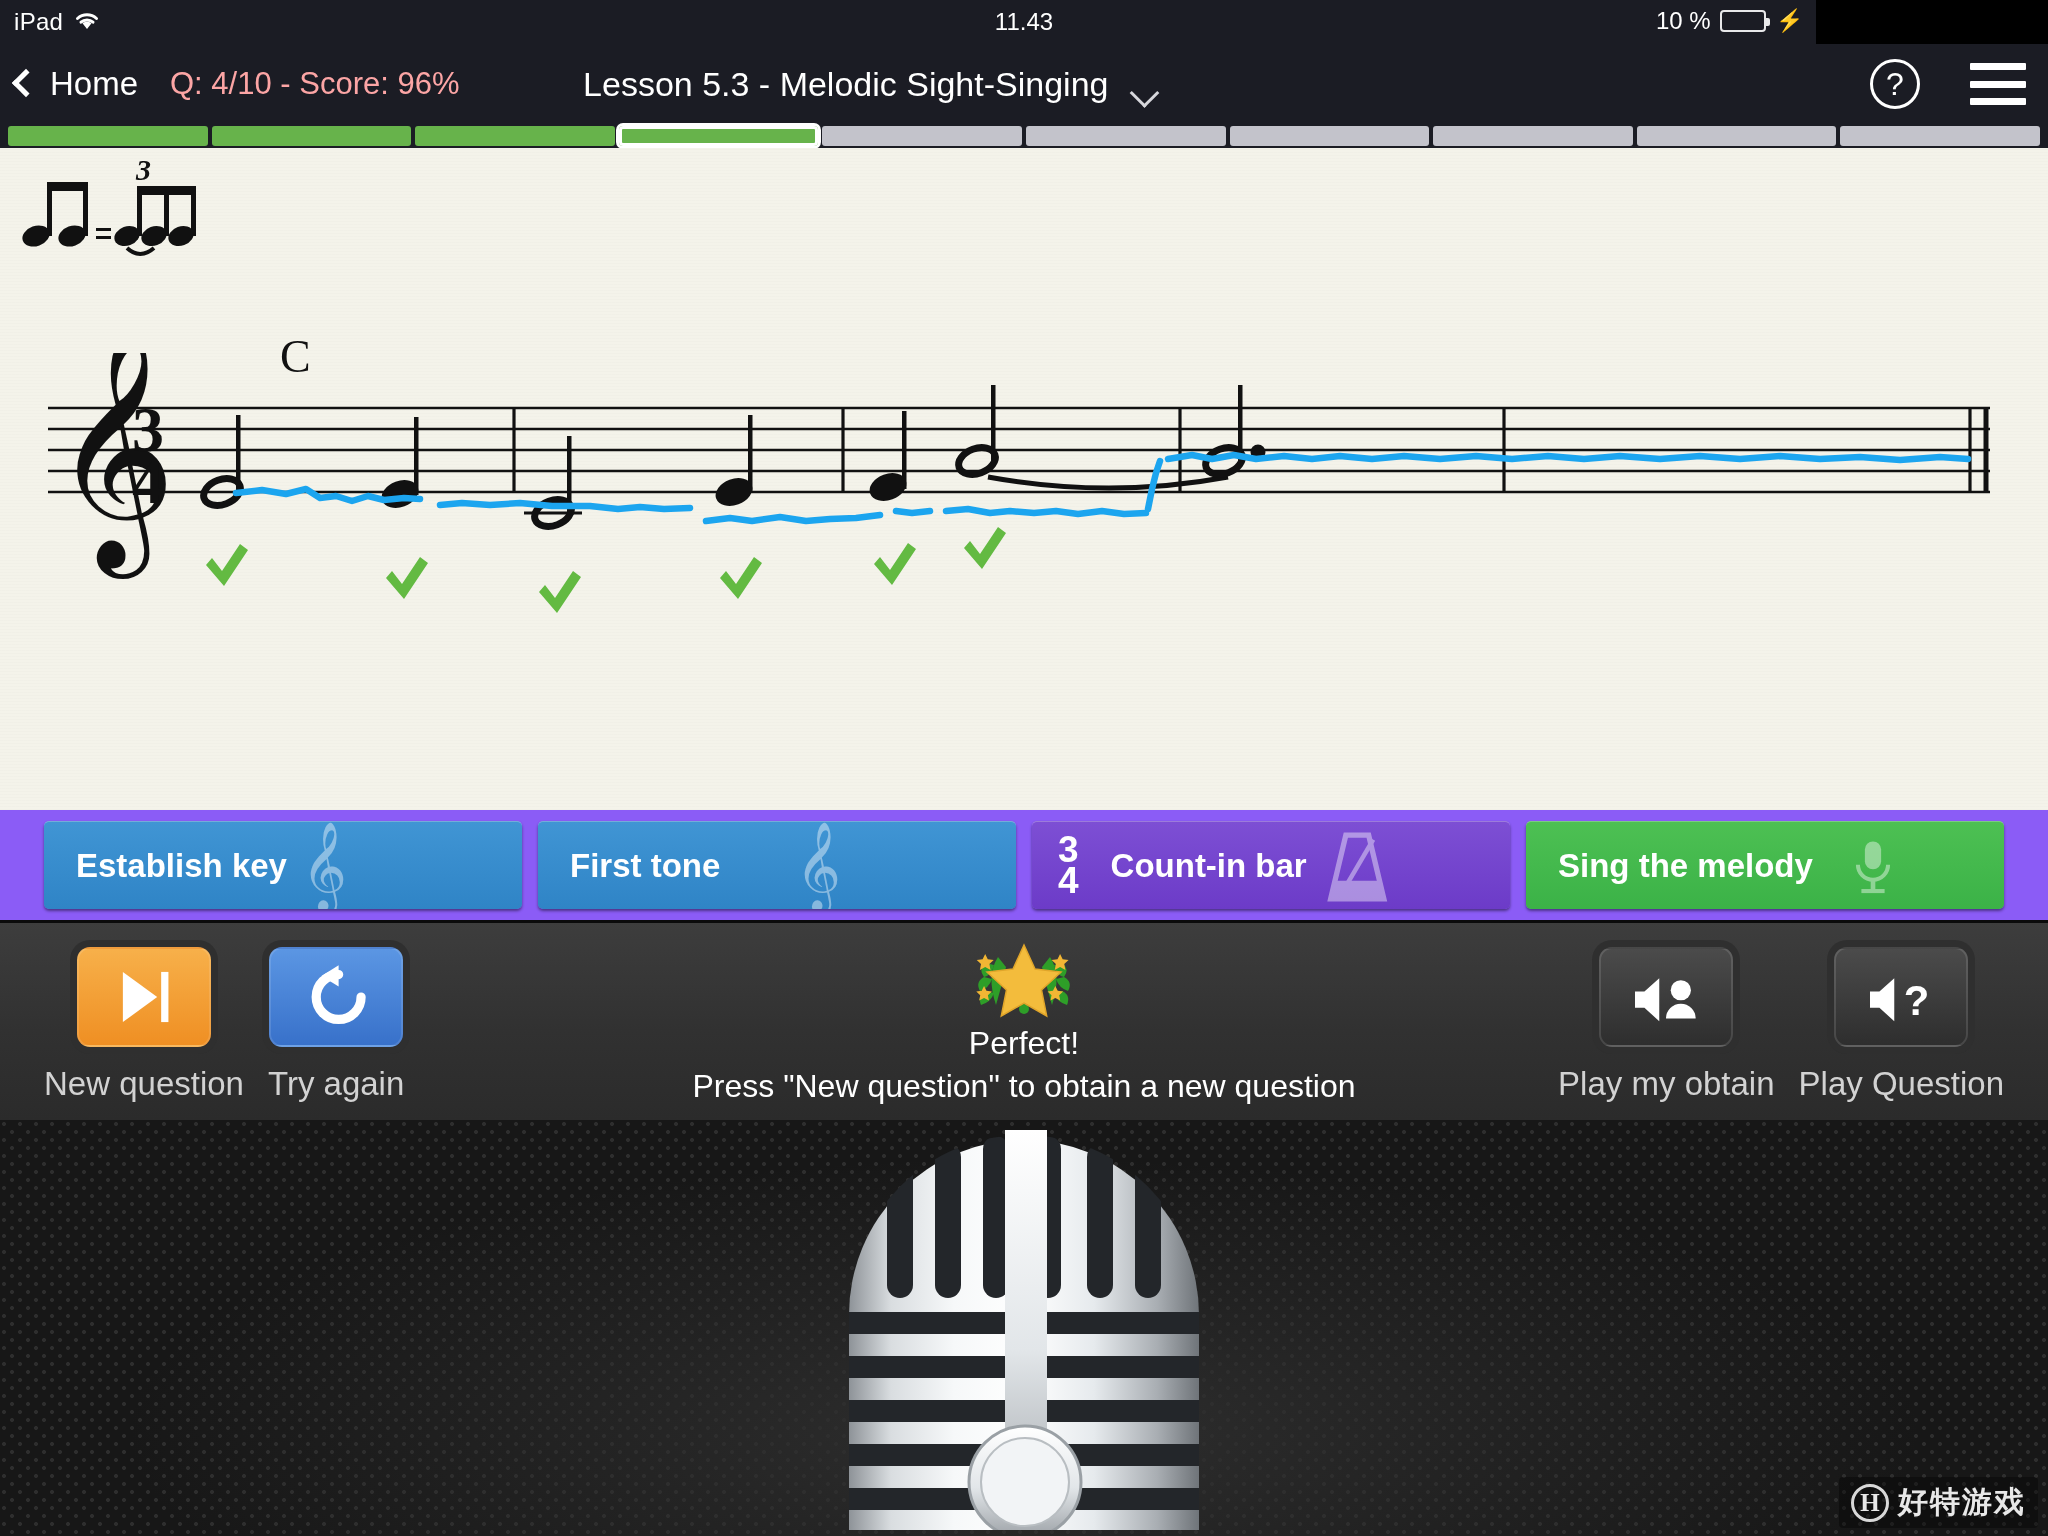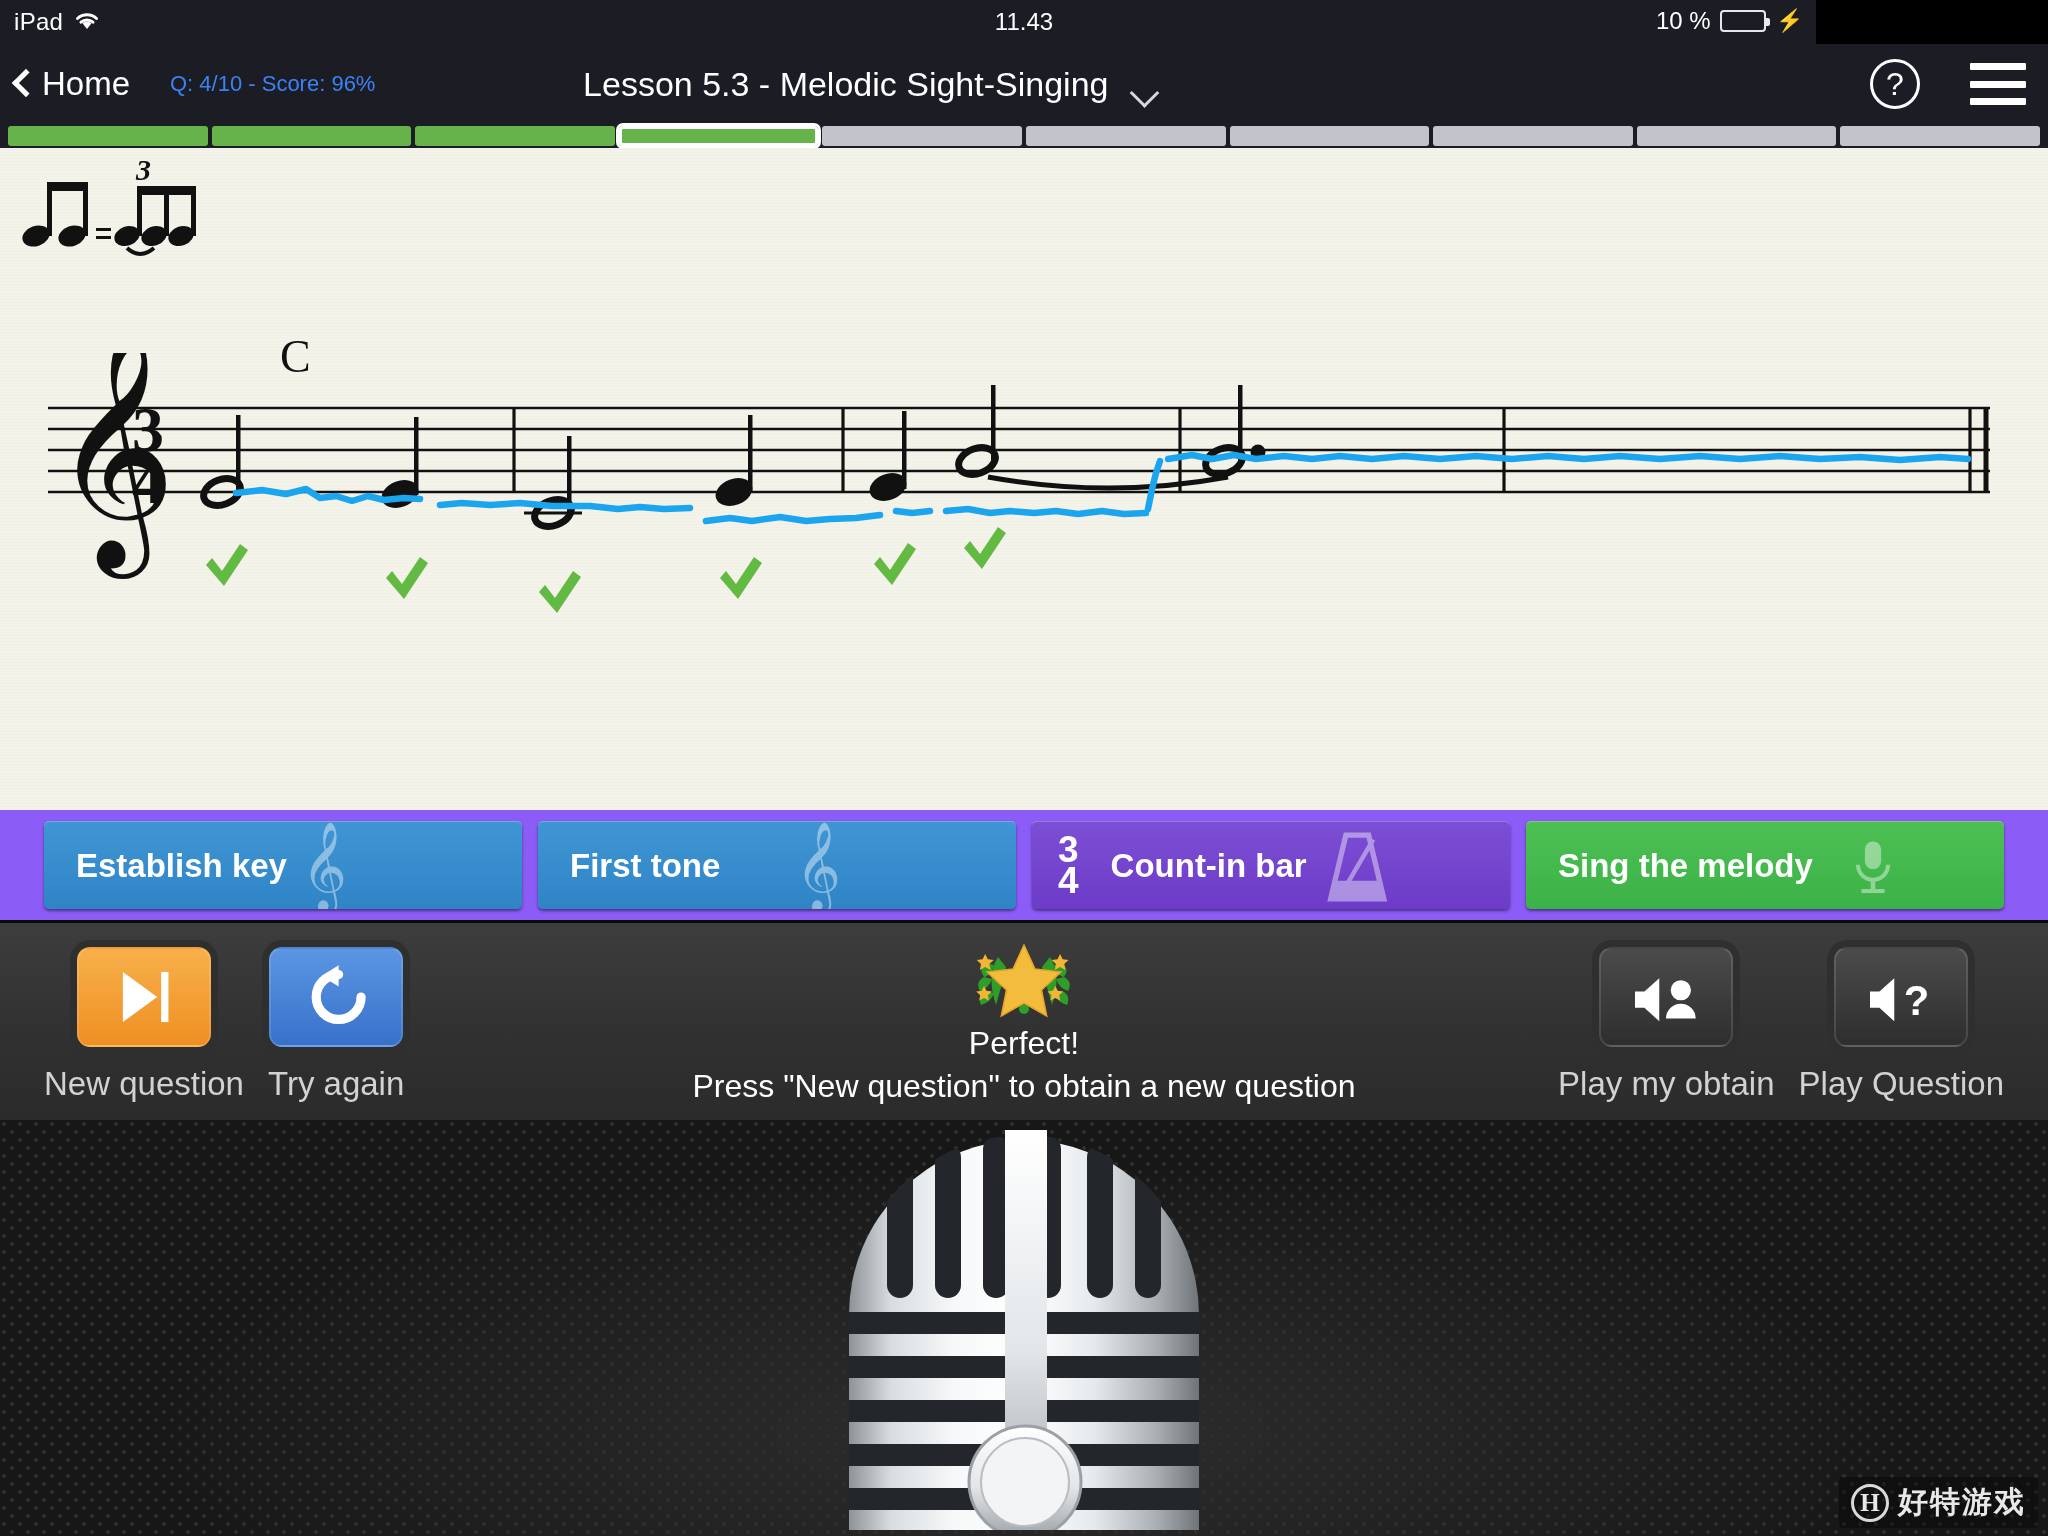--- a/index.html
+++ b/index.html
@@ -30,29 +30,29 @@
     width: 4px; height: 8px; background: #e8e8ea; border-radius: 0 2px 2px 0;
   }
   .batt-fill { height: 100%; width: 14%; background: #ec3b2b; border-radius: 1px; }
   .bolt { font-size: 22px; line-height: 1; margin-left: 2px; }
 
   
   .navbar {
     position: absolute; top: 44px; left: 0; width: 2048px; height: 80px;
     background: #1b1c24; color: #fff;
   }
-  .nav-home { position: absolute; left: 14px; top: 50%; transform: translateY(-50%); display: flex; align-items: center; gap: 12px; cursor: pointer; }
+  .nav-home { position: absolute; left: 14px; top: 50%; transform: translateY(-50%); display: flex; align-items: center; gap: 20px; cursor: pointer; }
   .chev-back { width: 16px; height: 28px; position: relative; }
   .chev-back::before {
     content: ""; position: absolute; left: 2px; top: 3px;
     width: 15px; height: 15px; border-left: 5px solid #fff; border-bottom: 5px solid #fff;
     transform: rotate(45deg);
   }
   .nav-home-label { font-size: 33px; }
-  .nav-score { position: absolute; left: 170px; top: 50%; transform: translateY(-50%); font-size: 22px; color: #3b82f6; }
+  .nav-score { position: absolute; left: 170px; top: 50%; transform: translateY(-50%); font-size: 31px; color: #fca5a5; }
   .nav-title-wrap { position: absolute; left: 0; width: 1744px; top: 50%; transform: translateY(-50%); text-align: center; }
   .nav-title { font-size: 34px; color: #fff; }
   .chev-down { display: inline-block; width: 30px; height: 18px; position: relative; margin-left: 18px; vertical-align: middle; }
   .chev-down::before {
     content: ""; position: absolute; left: 3px; top: 0;
     width: 18px; height: 18px; border-right: 3px solid #d7d7dc; border-bottom: 3px solid #d7d7dc;
     transform: rotate(45deg);
   }
   .nav-icons { position: absolute; right: 22px; top: 50%; transform: translateY(-50%); display: flex; align-items: center; gap: 50px; }
   .help-circle {

